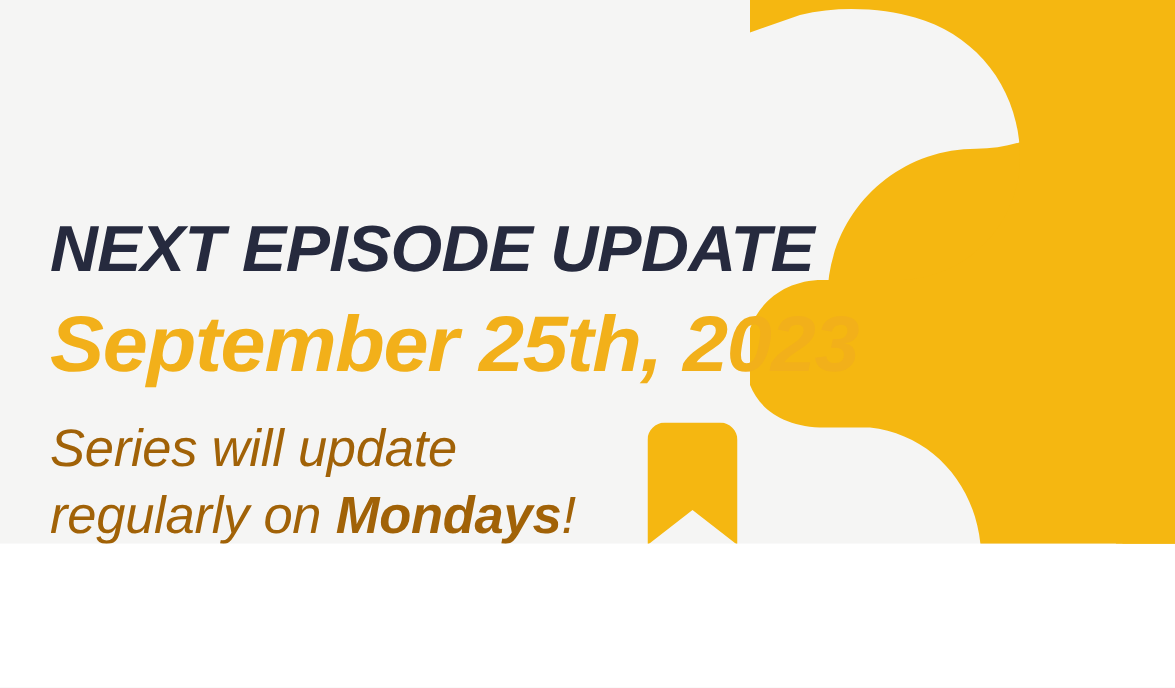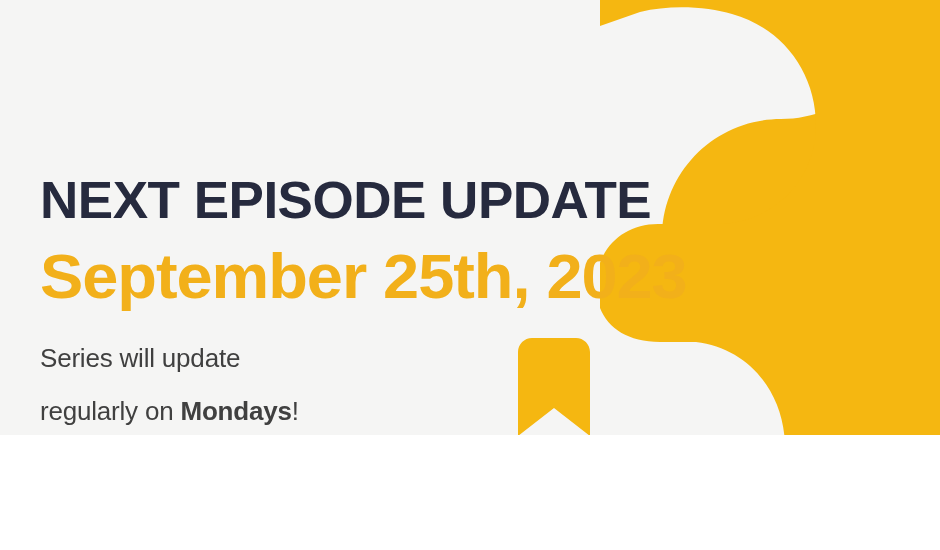--- a/index.html
+++ b/index.html
@@ -11,20 +11,21 @@
     background: #ffffff;
     font-family: "Liberation Sans", sans-serif;
   }
 
   .banner {
     position: relative;
     width: 940px;
     height: 435px;
     overflow: hidden;
     background: #f5f5f4;
+    font-style: italic;
   }
 
   
   .wave-panel {
     position: absolute;
     top: 0;
     right: 0;
     width: 340px;
     height: 550px;
     pointer-events: none;
@@ -80,24 +81,24 @@
     position: absolute;
     left: 0;
     top: 332px;
     width: 470px;
   }
 
   .body-line {
     margin: 0;
     font-family: "Liberation Sans", sans-serif;
     font-weight: normal;
-    font-size: 26px;
+    font-size: 42px;
     line-height: 53px;
     letter-spacing: -0.2px;
-    color: #404040;
+    color: #a16207;
     white-space: nowrap;
   }
   .body-line .emphasis {
     font-weight: bold;
     text-align: center;
   }
 
   
   .bookmark-icon {
     position: absolute;

